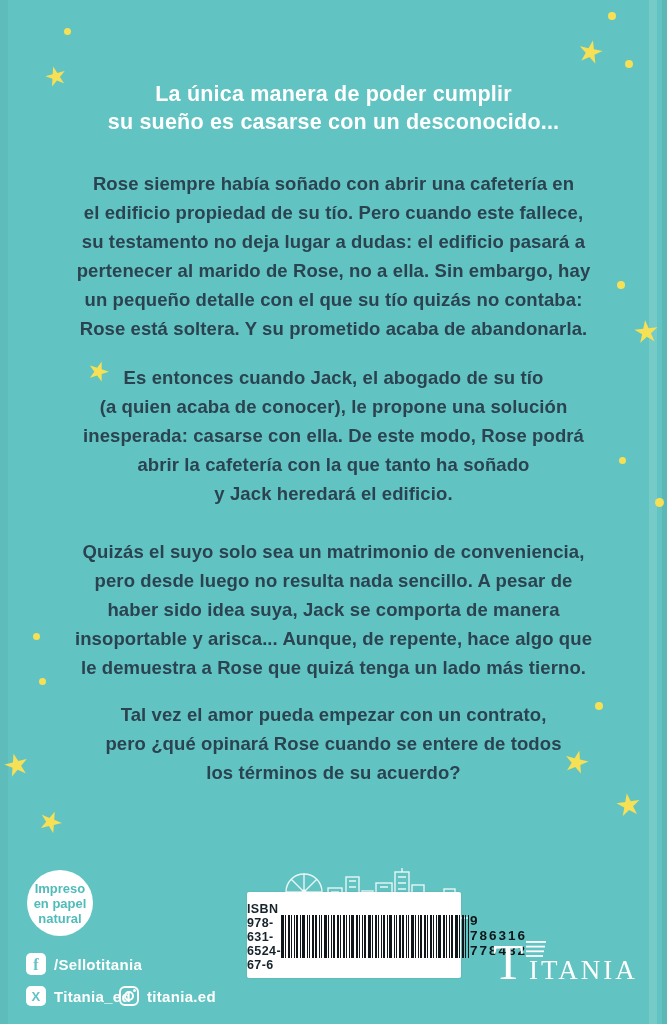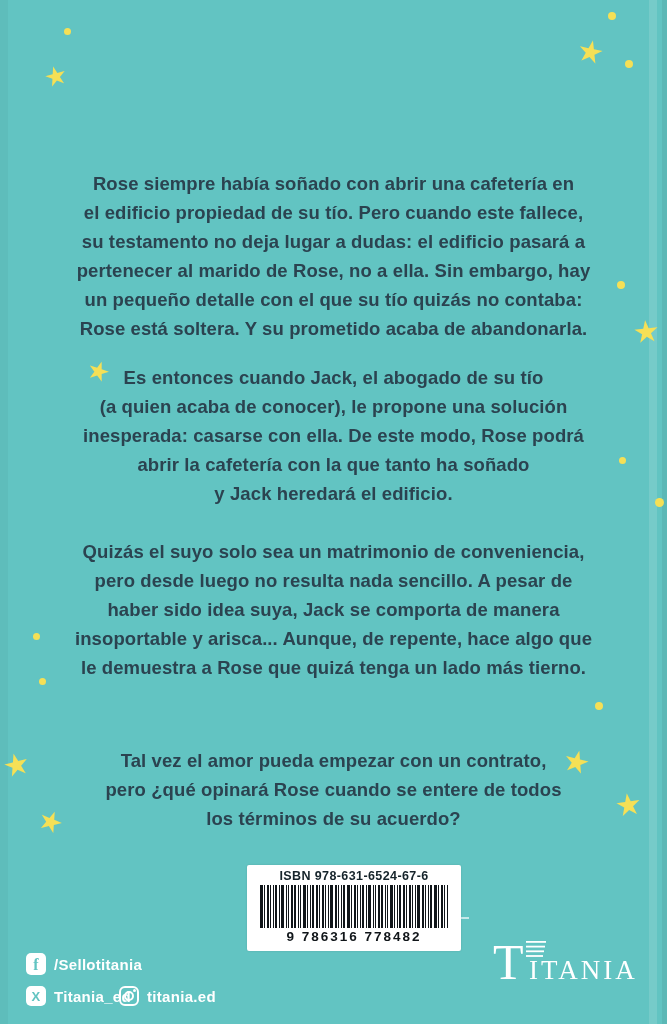--- a/index.html
+++ b/index.html
@@ -21,21 +21,21 @@
 
   
   .tagline{
     position:absolute;left:0;top:80px;width:100%;text-align:center;
     color:#ffffff;font-size:21.5px;line-height:28px;font-weight:700;letter-spacing:.2px;
   }
   .para{
     position:absolute;left:0;width:100%;text-align:center;
     color:#2b4350;font-size:18.5px;line-height:29px;font-weight:700;letter-spacing:.1px;
   }
-  .p1{top:169px;} .p2{top:363px;} .p3{top:537px;} .p4{top:746px;}
+  .p1{top:169px;} .p2{top:363px;} .p3{top:537px;} .p4{top:700px;}
 
   
   .badge{
     position:absolute;left:27px;top:870px;width:66px;height:66px;border-radius:50%;
     background:#ffffff;display:flex;align-items:center;justify-content:center;text-align:center;
     color:#4fbcba;font-size:13px;line-height:15px;font-weight:700;
   }
 
   
   .social-row{position:absolute;display:flex;align-items:center;gap:8px;color:#ffffff;
@@ -52,22 +52,22 @@
   .ig::before{content:"";position:absolute;top:3px;left:3px;right:3px;bottom:3px;
       border:2px solid #fff;border-radius:50%;box-sizing:border-box;}
   .ig::after{content:"";position:absolute;top:1px;right:1px;width:3px;height:3px;
       background:#fff;border-radius:50%;}
 
   
   .skyline{position:absolute;left:256px;top:868px;}
 
   
   .barcode-box{
-    position:absolute;left:247px;top:865px;width:214px;height:86px;background:#ffffff;
-    border-radius:2px;display:flex;flex-direction:column;align-items:center;
+    position:absolute;left:247px;top:892px;width:214px;height:86px;background:#ffffff;
+    border-radius:2px;display:flex;flex-direction:row;align-items:center;
     box-shadow:0 0 2px rgba(0,0,0,.15);
   }
   .isbn{color:#16242b;font-size:12.5px;font-weight:700;letter-spacing:.4px;margin-top:4px;}
   .bars{display:flex;align-items:stretch;height:43px;margin-top:2px;}
   .bars i{background:#101519;display:block;}
   .bars s{display:block;}
   .bc-digits{color:#101519;font-size:13.5px;font-weight:700;letter-spacing:2px;margin-top:1px;}
 
   
   .publisher{position:absolute;left:470px;top:934px;width:197px;text-align:center;}
@@ -95,26 +95,30 @@
   <span class="dot" style="left:64px;top:28px;width:7px;height:7px;"></span>
   <span class="dot" style="left:608px;top:12px;width:8px;height:8px;"></span>
   <span class="dot" style="left:625px;top:60px;width:8px;height:8px;"></span>
   <span class="dot" style="left:617px;top:281px;width:8px;height:8px;"></span>
   <span class="dot" style="left:619px;top:457px;width:7px;height:7px;"></span>
   <span class="dot" style="left:655px;top:498px;width:9px;height:9px;"></span>
   <span class="dot" style="left:33px;top:633px;width:7px;height:7px;"></span>
   <span class="dot" style="left:39px;top:678px;width:7px;height:7px;"></span>
   <span class="dot" style="left:595px;top:702px;width:8px;height:8px;"></span>
 
+  <div class="tagline">La única manera de poder cumplir<br>su sueño es casarse con un desconocido...</div>
 
   <div class="para p1">Rose siempre había soñado con abrir una cafetería en<br>el edificio propiedad de su tío. Pero cuando este fallece,<br>su testamento no deja lugar a dudas: el edificio pasará a<br>pertenecer al marido de Rose, no a ella. Sin embargo, hay<br>un pequeño detalle con el que su tío quizás no contaba:<br>Rose está soltera. Y su prometido acaba de abandonarla.</div>
   <div class="para p3">Quizás el suyo solo sea un matrimonio de conveniencia,<br>pero desde luego no resulta nada sencillo. A pesar de<br>haber sido idea suya, Jack se comporta de manera<br>insoportable y arisca... Aunque, de repente, hace algo que<br>le demuestra a Rose que quizá tenga un lado más tierno.</div>
   <div class="para p2">Es entonces cuando Jack, el abogado de su tío<br>(a quien acaba de conocer), le propone una solución<br>inesperada: casarse con ella. De este modo, Rose podrá<br>abrir la cafetería con la que tanto ha soñado<br>y Jack heredará el edificio.</div>
   <div class="para p4">Tal vez el amor pueda empezar con un contrato,<br>pero ¿qué opinará Rose cuando se entere de todos<br>los términos de su acuerdo?</div>
 
+  <div class="badge">
+    <div>Impreso<br>en papel<br>natural</div>
+  </div>
 
   <div class="social-row row1">
     <span class="sq-icon fb">f</span>
     <span>/Sellotitania</span>
   </div>
   <div class="social-row row2a">
     <span class="sq-icon xx">X</span>
     <span>Titania_ed</span>
   </div>
   <div class="social-row row2b">

